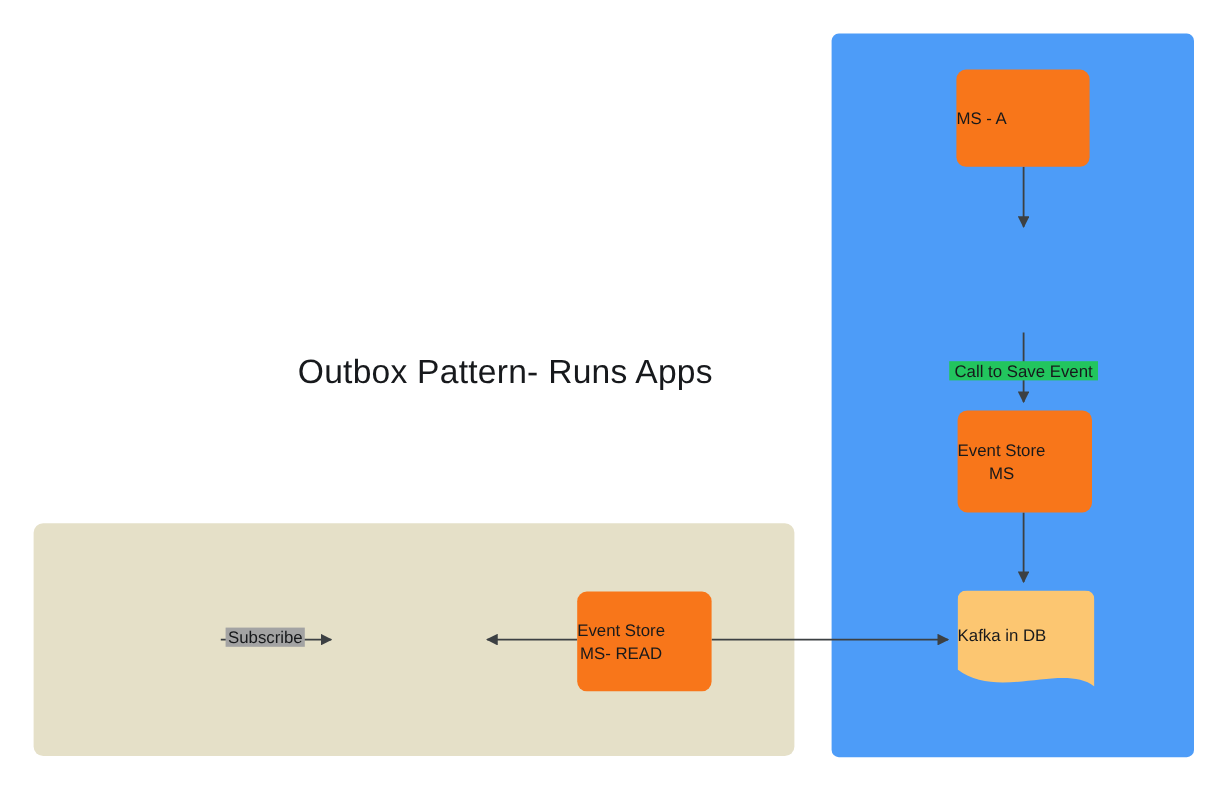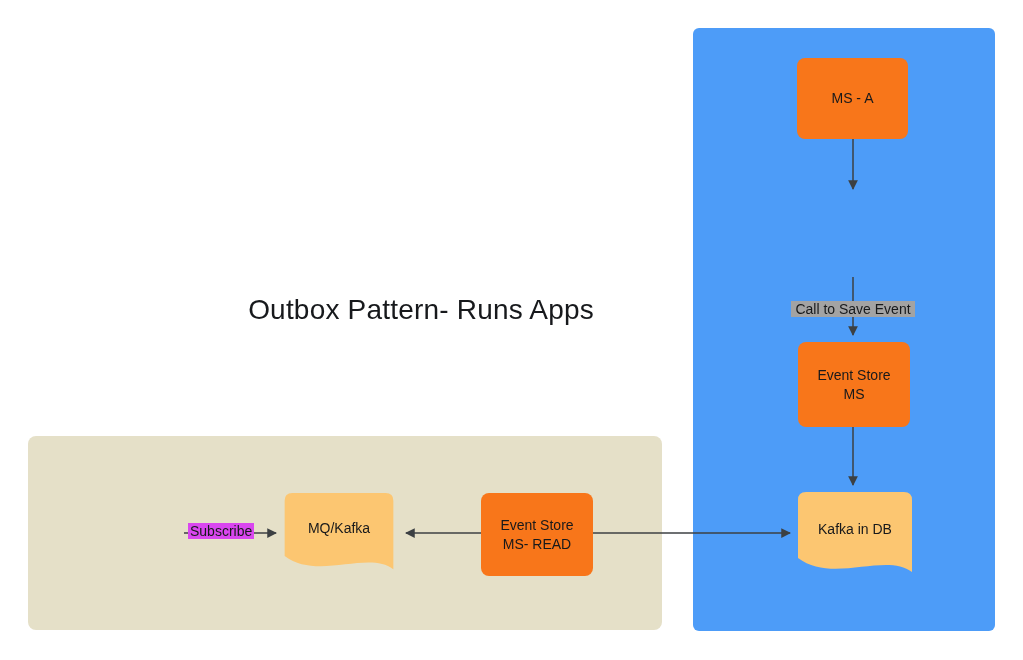--- a/index.html
+++ b/index.html
@@ -20,21 +20,21 @@
     left:28px;top:436px;width:634px;height:194px;
     background:#e5e0c8;border-radius:8px;
   }
   .title{
     position:absolute;left:100px;top:250px;width:494px;
     text-align:right;font-size:28px;font-weight:500;
     color:#17191c;z-index:4;letter-spacing:.2px;margin-top:44px;
   }
   .node{
     position:absolute;z-index:3;
-    display:flex;align-items:center;justify-content:center;
+    display:flex;align-items:center;
     text-align:center;font-size:14px;font-weight:500;
     line-height:19px;color:#18191b;
   }
   .node-rect{background:#f8761a;border-radius:8px;}
   .node-ms-a{left:797px;top:58px;width:111px;height:81px;}
   .node-event-store-ms{left:798px;top:342px;width:112px;height:85px;}
   .node-ms-b{left:73px;top:493px;width:111px;height:81px;}
   .node-event-store-ms-read{left:481px;top:493px;width:112px;height:83px;}
   .node-shape{background:none;}
   .node-hexagon{left:800px;top:196px;width:107px;height:81px;}
@@ -46,25 +46,25 @@
   .connectors{
     position:absolute;left:0;top:0;width:1023px;height:660px;
     z-index:2;pointer-events:none;
   }
   .edge-label{
     position:absolute;z-index:4;font-size:14px;font-weight:500;color:#17191b;
     white-space:nowrap;
   }
   .edge-label-call{
     left:791px;top:301px;width:124px;text-align:center;
-    background:#a3a3a3;
+    background:#22c55e;
   }
   .edge-label-subscribe{
     left:188px;top:523px;padding:0 2px;
-    background:#d946ef;
+    background:#a3a3a3;
   }
 </style>
 </head>
 <body>
 
 <div class="canvas">
 
   <div class="panel panel-blue"></div>
   <div class="panel panel-beige"></div>
 
@@ -99,26 +99,20 @@
   </div>
 
   <div class="node node-shape node-store-in-db">
     <svg class="shape-svg" viewBox="0 0 114 86">
       <path d="M 8 0 H 106 Q 114 0 114 8 V 80 C 88 60 34 92 0 66 V 8 Q 0 0 8 0 Z" fill="#fcc671"></path>
     </svg>
     <span class="doc-label">Kafka in DB</span>
   </div>
 
 
-  <div class="node node-shape node-mq-kafka">
-    <svg class="shape-svg" viewBox="0 0 114 86">
-      <path d="M 8 0 H 106 Q 114 0 114 8 V 80 C 88 60 34 92 0 66 V 8 Q 0 0 8 0 Z" fill="#fcc671"></path>
-    </svg>
-    <span class="doc-label">MQ/Kafka</span>
-  </div>
 
   <div class="node node-rect node-event-store-ms-read">
     <span>
       <span style="display:block">Event Store</span>
       <span style="display:block">MS- READ</span>
     </span>
   </div>
 
   <div class="edge-label edge-label-call">Call to Save Event</div>
   <div class="edge-label edge-label-subscribe">Subscribe</div>

